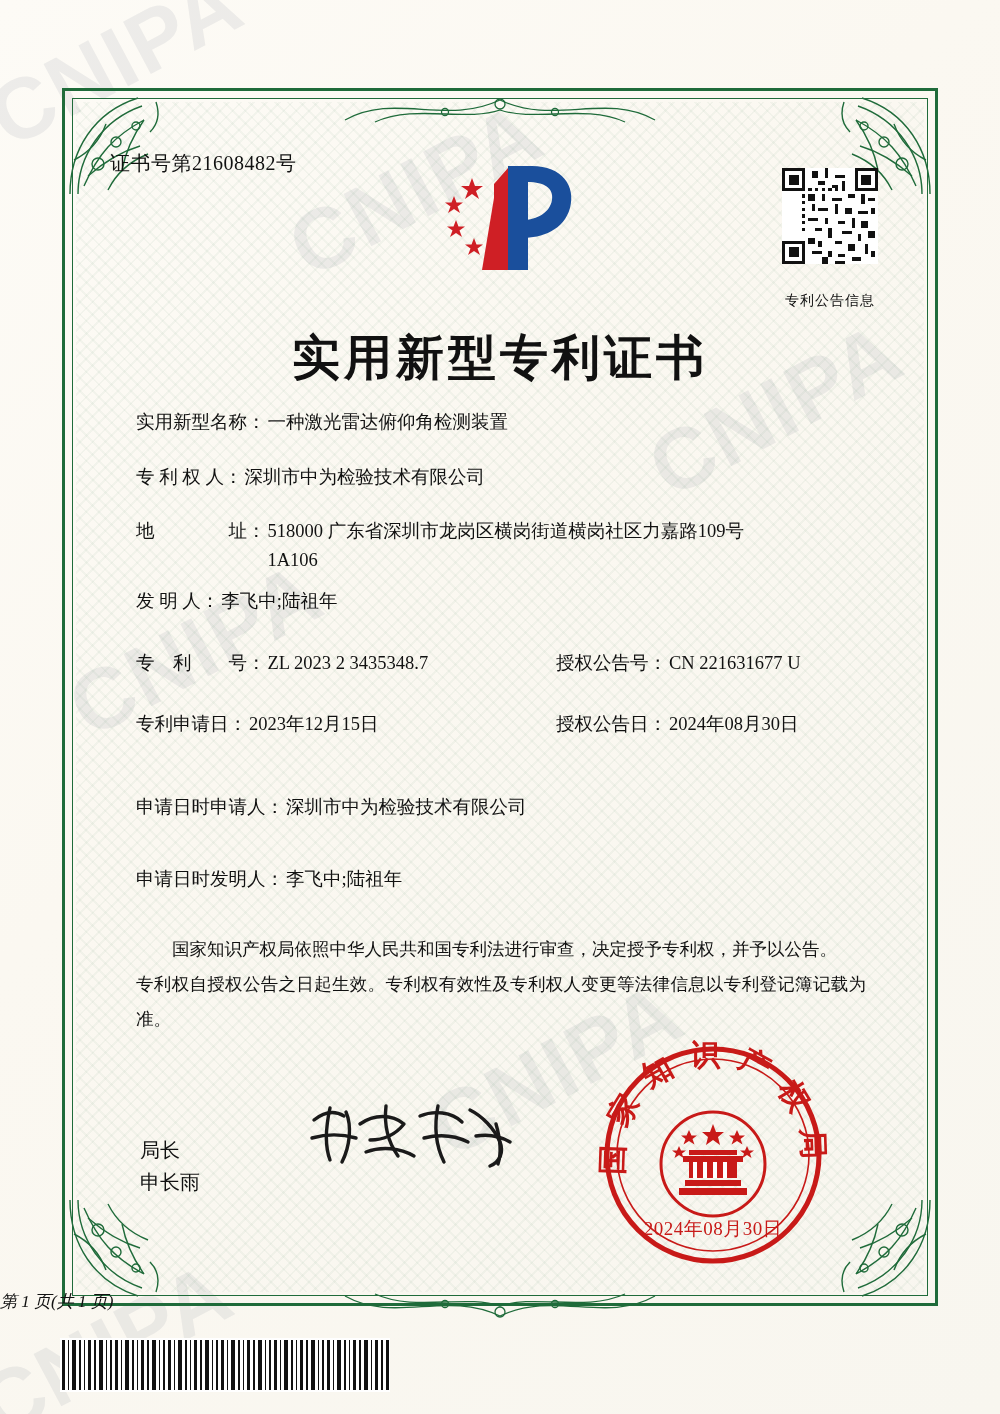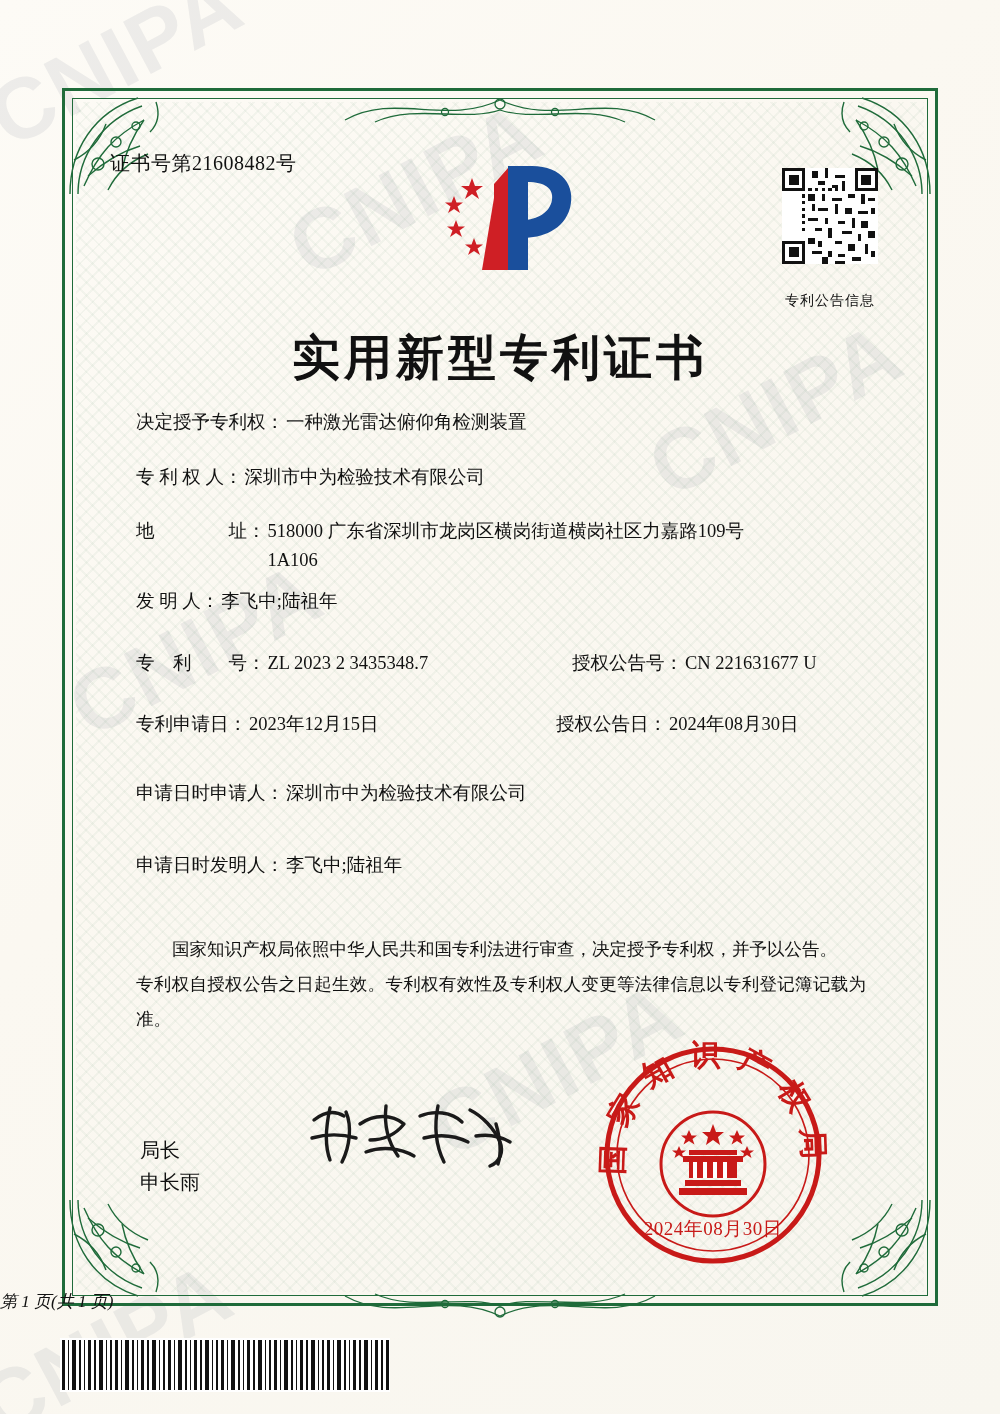--- a/index.html
+++ b/index.html
@@ -466,21 +466,21 @@
       </g>
     </svg>
     <div class="qr-caption">专利公告信息</div>
   </div>
 
   <div class="main-title">实用新型专利证书</div>
 
   <div class="fields">
 
     <div class="row">
-      <span class="label">决定授予专利权：</span>
+      <span class="label">实用新型名称：</span>
       <span class="value">一种激光雷达俯仰角检测装置</span>
     </div>
 
     <div class="row" style="">
       <span class="label">专 利 权 人：</span>
       <span class="value">深圳市中为检验技术有限公司</span>
     </div>
 
     <div class="row" style="margin-bottom:12px;">
       <span class="label">地　　　　址：</span>
@@ -488,32 +488,32 @@
         <span class="cont">518000 广东省深圳市龙岗区横岗街道横岗社区力嘉路109号</span>
         <span class="cont">1A106</span>
       </span>
     </div>
 
     <div class="row" style="margin-bottom:34px;">
       <span class="label">发 明 人：</span>
       <span class="value">李飞中;陆祖年</span>
     </div>
 
-    <div class="two-col" style="margin-bottom:32px;gap:16px;">
+    <div class="two-col" style="margin-bottom:32px;">
       <div class="col-a">
         <span class="label">专　利　　号：</span>
         <span class="value">ZL 2023 2 3435348.7</span>
       </div>
       <div class="col-b">
         <span class="label">授权公告号：</span>
         <span class="value">CN 221631677 U</span>
       </div>
     </div>
 
-    <div class="two-col" style="margin-bottom:40px;">
+    <div class="two-col" style="margin-bottom:54px;">
       <div class="col-a">
         <span class="label">专利申请日：</span>
         <span class="value">2023年12月15日</span>
       </div>
       <div class="col-b">
         <span class="label">授权公告日：</span>
         <span class="value">2024年08月30日</span>
       </div>
     </div>
 

